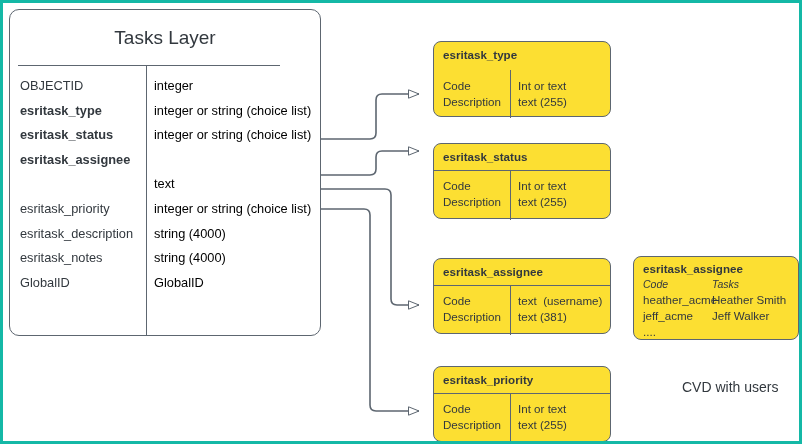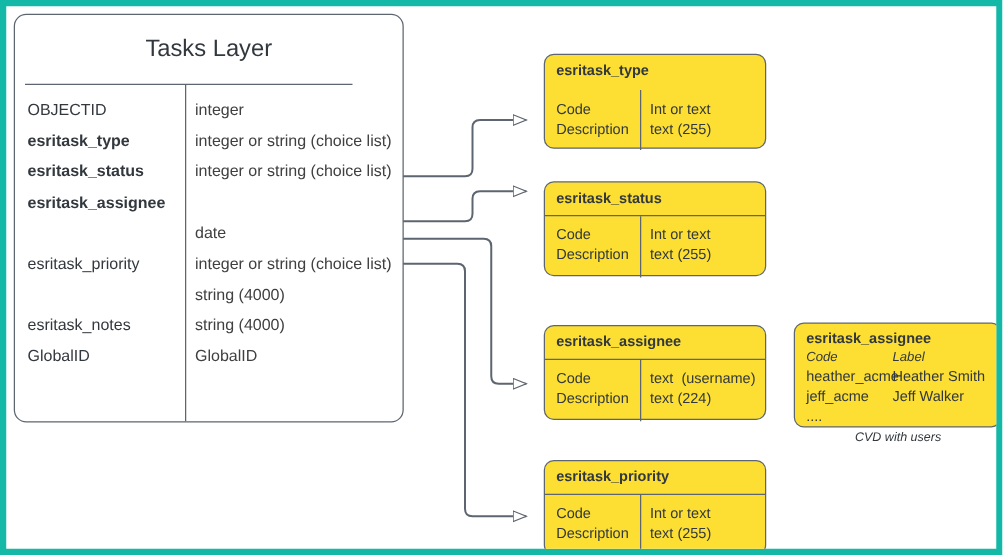--- a/index.html
+++ b/index.html
@@ -8,21 +8,21 @@
     background: #ffffff;
   }
   body {
     font-family: "Liberation Sans", sans-serif;
   }
   #canvas {
     position: relative;
     width: 802px;
     height: 444px;
     background: #ffffff;
-    border: 5px solid #14b8a6;
+    border: 3px solid #14b8a6;
     box-sizing: border-box;
     overflow: hidden;
   }
 
   
   #connectors {
     position: absolute;
     left: 0;
     top: 0;
     width: 802px;
@@ -82,21 +82,21 @@
     font-size: 12.8px;
     color: #32383e;
     white-space: nowrap;
   }
   .field-name.bold { font-weight: bold; }
   .field-type {
     position: absolute;
     left: 144px;
     top: 0;
     font-size: 12.8px;
-    color: #404040;
+    color: #000000;
     white-space: nowrap;
   }
 
   
   .ybox {
     position: absolute;
     box-sizing: border-box;
     background: #fcdf32;
     border: 1px solid #5d6670;
     border-radius: 8px;
@@ -150,24 +150,24 @@
   }
   .cvd-cell {
     position: absolute;
     font-size: 11.6px;
     color: #32383e;
     line-height: 16px;
     white-space: pre;
   }
   .cvd-caption {
     position: absolute;
-    font-size: 10px;
-    font-style: italic;
-    color: #32383e;
-    white-space: nowrap;
+    font-size: 14px;
+    color: #32383e;
+    white-space: nowrap;
+    margin-top: 36px;
   }
 </style>
 </head>
 <body>
 
 <div id="canvas">
 
   <svg id="connectors" viewBox="0 0 802 444" xmlns="http://www.w3.org/2000/svg">
     <defs>
       <marker id="arrowOpen" markerWidth="12" markerHeight="10" refX="11" refY="5" orient="auto" markerUnits="userSpaceOnUse">
@@ -205,29 +205,30 @@
       <div class="field-row">
         <span class="field-name bold">esritask_status</span>
         <span class="field-type">integer or string (choice list)</span>
       </div>
 
       <div class="field-row">
         <span class="field-name bold">esritask_assignee</span>
       </div>
 
       <div class="field-row">
-        <span class="field-type">date</span>
+        <span class="field-type">text</span>
       </div>
 
       <div class="field-row">
         <span class="field-name">esritask_priority</span>
         <span class="field-type">integer or string (choice list)</span>
       </div>
 
       <div class="field-row">
+        <span class="field-name">esritask_description</span>
         <span class="field-type">string (4000)</span>
       </div>
 
       <div class="field-row">
         <span class="field-name">esritask_notes</span>
         <span class="field-type">string (4000)</span>
       </div>
 
       <div class="field-row">
         <span class="field-name">GlobalID</span>
@@ -256,37 +257,37 @@
 text (255)</div>
   </div>
 
   <div class="ybox" style="left:430px; top:255px; width:178px; height:76px;">
     <div class="ybox-title">esritask_assignee</div>
     <div class="ybox-hr" style="top:26px;"></div>
     <div class="ybox-vr" style="left:76px; top:27px; height:49px;"></div>
     <div class="ycol" style="left:9px; top:34px;">Code
 Description</div>
     <div class="ycol" style="left:84px; top:34px;">text  (username)
-text (224)</div>
+text (381)</div>
   </div>
 
   <div class="ybox" style="left:430px; top:363px; width:178px; height:76px;">
     <div class="ybox-title">esritask_priority</div>
     <div class="ybox-hr" style="top:26px;"></div>
     <div class="ybox-vr" style="left:76px; top:27px; height:49px;"></div>
     <div class="ycol" style="left:9px; top:34px;">Code
 Description</div>
     <div class="ycol" style="left:84px; top:34px;">Int or text
 text (255)</div>
   </div>
 
   <div class="ybox" style="left:630px; top:253px; width:166px; height:84px;">
     <div class="cvd-title">esritask_assignee</div>
     <div class="cvd-colhead" style="left:9px;">Code</div>
-    <div class="cvd-colhead" style="left:78px;">Label</div>
+    <div class="cvd-colhead" style="left:78px;">Tasks</div>
     <div class="cvd-cell" style="left:9px; top:35px;">heather_acme
 jeff_acme
 ....</div>
     <div class="cvd-cell" style="left:78px; top:35px;">Heather Smith
 Jeff Walker</div>
   </div>
 
   <div class="cvd-caption" style="left:679px; top:340px;">CVD with users</div>
 
 </div>

